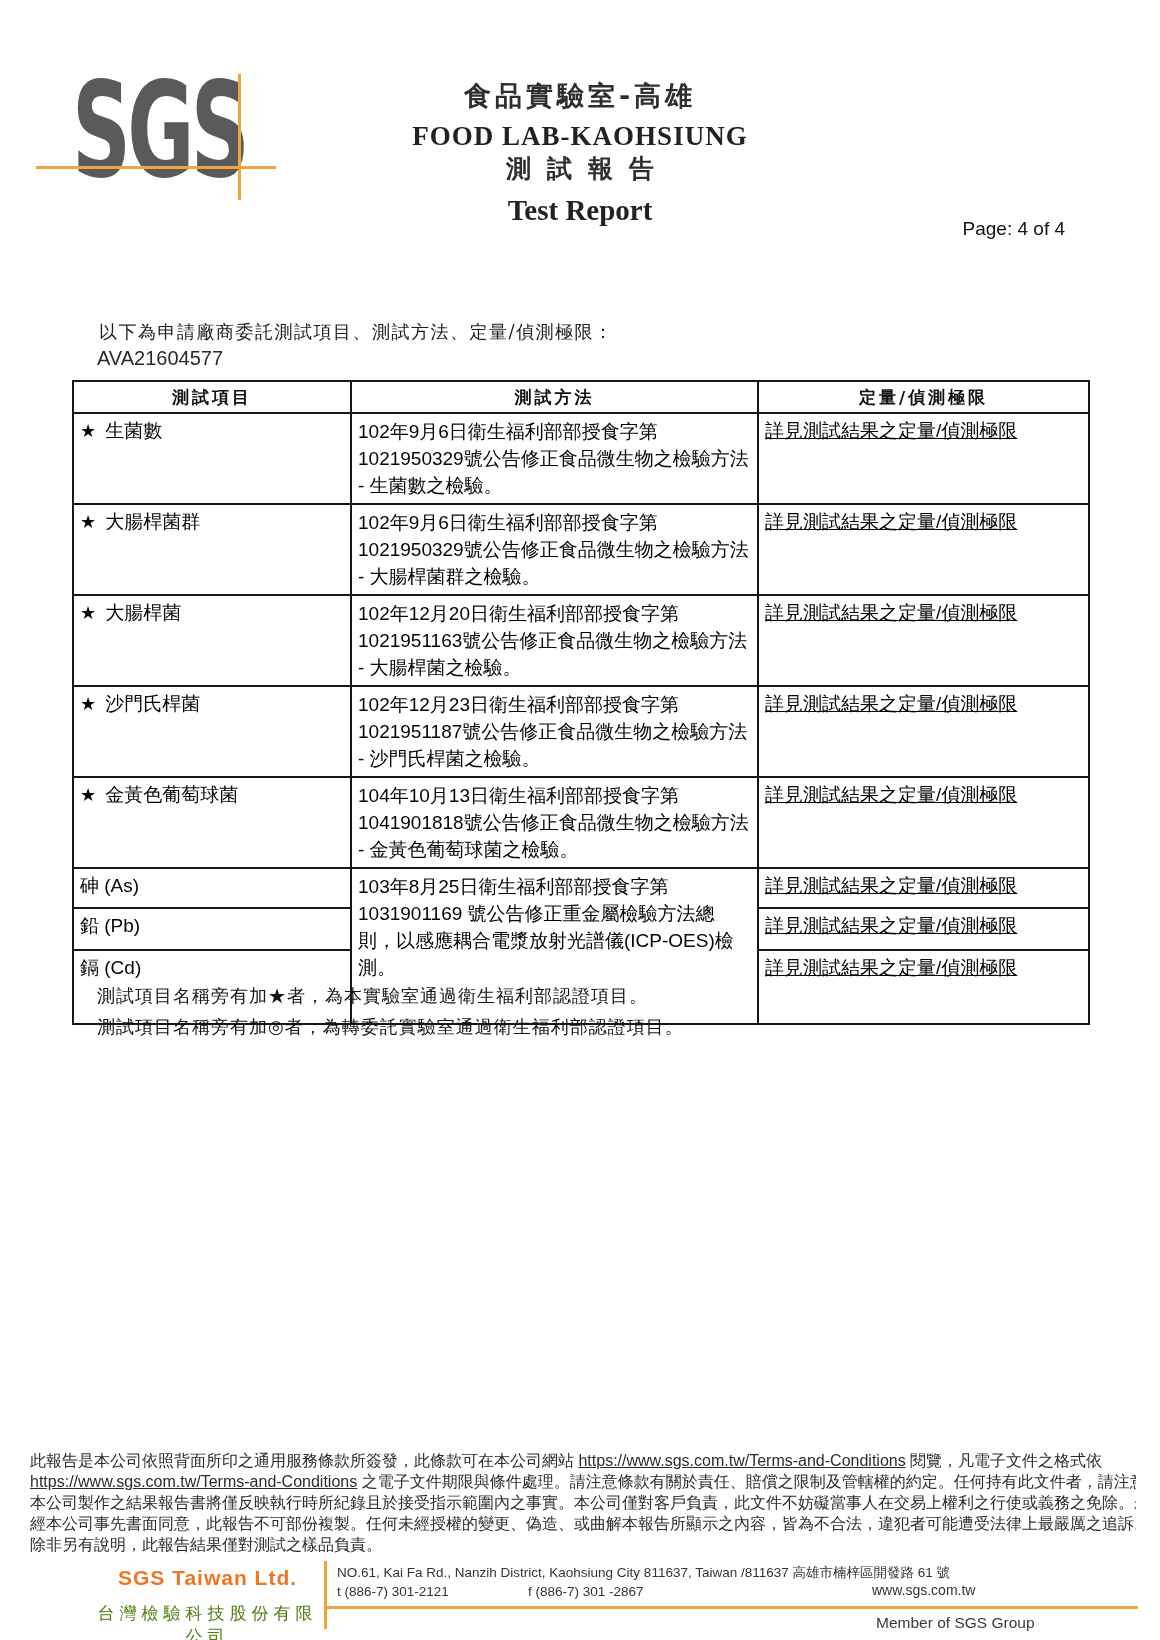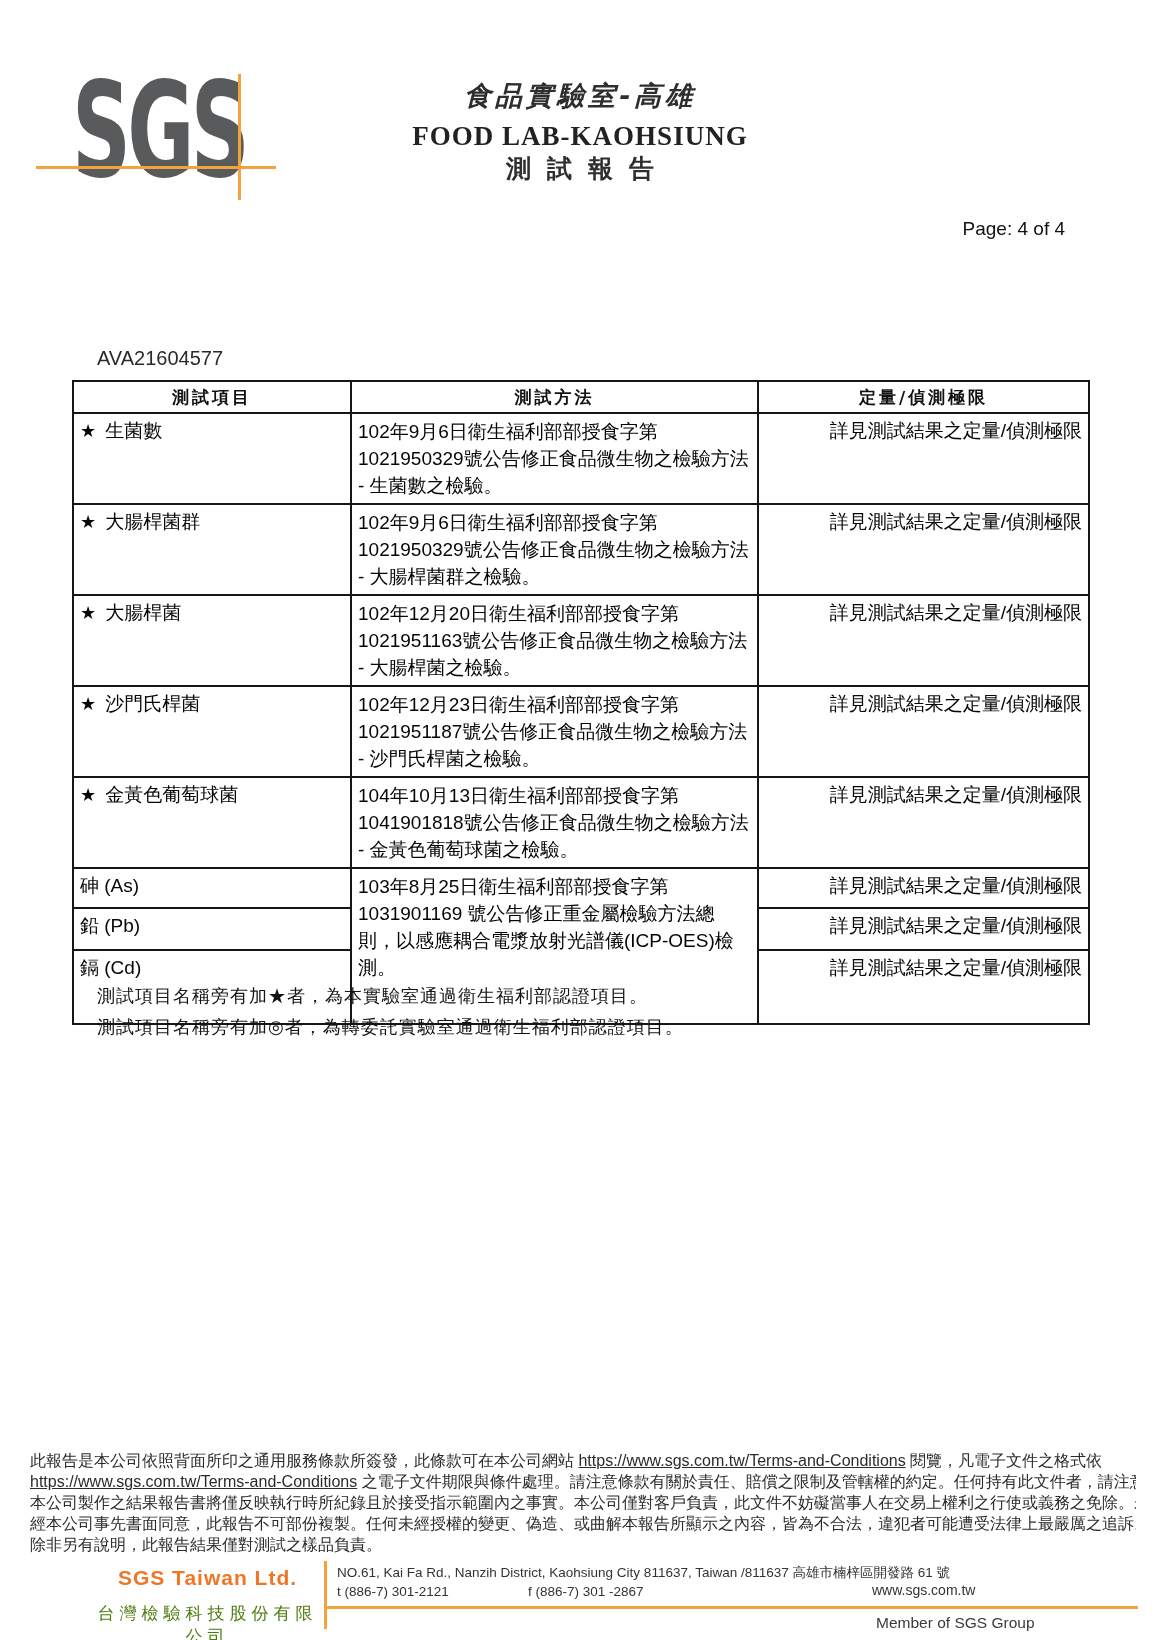--- a/index.html
+++ b/index.html
@@ -11,21 +11,21 @@
   .logo-text { position:absolute; left:42px; top:-8px; font-family:"DejaVu Sans", sans-serif;
                font-weight:bold; font-size:132px; line-height:96px; color:#595a5c;
                letter-spacing:-6px; transform:scale(0.62,1.0); transform-origin:0 0;
                padding-top:30px; }
   .logo-vline { position:absolute; left:208px; top:14px; width:3px; height:126px; background:#f2a33a; }
   .logo-hline { position:absolute; left:6px; top:106px; width:240px; height:3px; background:#f2a33a; }
 
   
   .header-titles { position:absolute; left:330px; top:78px; width:500px; text-align:center; }
   .t-zh1 { font-family:"DejaVu Serif","Liberation Serif",serif; font-size:27px; letter-spacing:4px;
-           font-weight:600; color:#2e2e2e; margin-bottom:7px;font-style:italic; }
+           font-weight:600; color:#2e2e2e; margin-bottom:7px; }
   .t-en1 { font-family:"Liberation Serif",serif; font-weight:bold; font-size:27px; letter-spacing:1px;
            color:#222; }
   .t-zh2 { font-family:"DejaVu Serif","Liberation Serif",serif; font-size:25px; letter-spacing:16px;
            font-weight:600; color:#2e2e2e; margin-bottom:9px; text-indent:16px; }
   .t-en2 { font-family:"Liberation Serif",serif; font-weight:bold; font-size:29px; color:#222; }
 
   .page-label { position:absolute; right:95px; top:218px; font-size:19px; color:#111; }
 
   
   .intro-line { position:absolute; left:99px; top:320px; font-family:"DejaVu Serif","Liberation Serif",serif;
@@ -38,21 +38,21 @@
   table.test-table th, table.test-table td { border:2px solid #161616; }
   table.test-table th {
       height:26px; font-family:"DejaVu Serif","Liberation Serif",serif; font-weight:600;
       font-size:17px; letter-spacing:3px; text-align:center; vertical-align:middle; color:#111;
       padding:2px;margin-top:47px; }
   table.test-table td { vertical-align:top; font-size:19px; color:#050505; padding:4px 6px; }
   td.item-cell  { padding-left:9px;  white-space:nowrap; }
   td.item-cell .star { margin-right:9px; font-size:18px; }
   td.metal-item { padding-left:30px; padding-top:7px; white-space:nowrap; }
   td.method-cell { line-height:27px; padding:3px 6px; }
-  td.limit-cell  { text-align:right; font-size:18px; padding-top:6px; }
+  td.limit-cell  { text-align:left; font-size:18px; padding-top:6px;text-decoration:underline; }
   tr.r-a { height:78px; } tr.r-b { height:82px; }
   tr.m-a { height:40px; } tr.m-b { height:42px; } tr.m-c { height:74px; }
 
   
   .notes { position:absolute; left:97px; top:980px; font-family:"DejaVu Serif","Liberation Serif",serif;
            font-size:18px; letter-spacing:1px; line-height:31px; color:#141414; }
 
   
   .disclaimer { position:absolute; left:30px; top:1450px; width:1106px; font-size:16px;
                 line-height:21px; color:#2b2b2b; }
@@ -80,24 +80,26 @@
   <div class="logo-wrap">
     <div class="logo-text">SGS</div>
     <div class="logo-vline"></div>
     <div class="logo-hline"></div>
   </div>
 
   <div class="header-titles">
     <div class="t-zh1">食品實驗室-高雄</div>
     <div class="t-en1">FOOD LAB-KAOHSIUNG</div>
     <div class="t-zh2">測試報告</div>
+    <div class="t-en2">Test Report</div>
   </div>
 
   <div class="page-label">Page: 4 of 4</div>
 
+  <div class="intro-line">以下為申請廠商委託測試項目、測試方法、定量/偵測極限：</div>
   <div class="report-no">AVA21604577</div>
 
   <table class="test-table">
     <colgroup>
         <col style="width:278px">
         <col style="width:407px">
         <col style="width:331px">
       </colgroup>
     <tbody>
         <tr>

